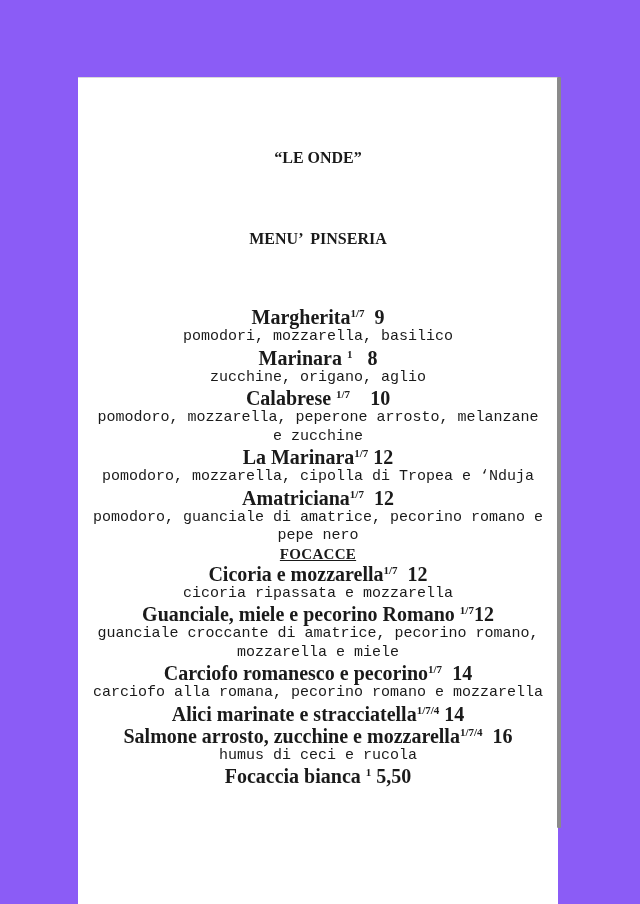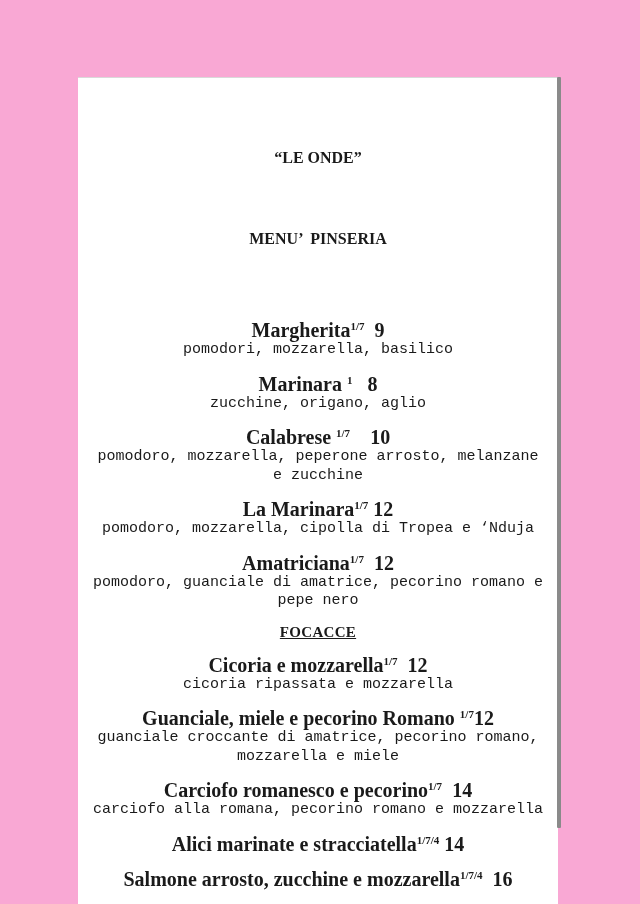--- a/index.html
+++ b/index.html
@@ -9,21 +9,21 @@
     width: 640px;
     height: 904px;
     overflow: hidden;
     font-family: "Liberation Serif", "DejaVu Serif", serif;
     color: var(--text, #1a1a1a);
   }
   .viewport {
     position: relative;
     width: 640px;
     height: 904px;
-    background: #f9a8d4;
+    background: #8b5cf6;
   }
   .doc-page {
     position: absolute;
     left: 78px;
     top: 77px;
     width: 480px;
     height: 827px;
     background: var(--page-bg, #ffffff);
     border-top: 1px solid var(--border, #d9d9d9);
     text-align: center;
@@ -38,41 +38,41 @@
     background: var(--scrollbar, #8a8a8a);
     border-radius: 1px;
   }
   .doc-header {
     padding-top: 12px;
     font-size: 16px;
     line-height: 27px;
     font-weight: bold;
     white-space: pre-wrap;
   }
-  .menu-item { margin-top: 13px; }
+  .menu-item { }
   .item-title {
     font-size: 20px;
     line-height: 22px;
     font-weight: bold;
     white-space: pre-wrap;
   }
   .item-desc {
     font-size: 15px;
     line-height: 18.5px;
     padding: 0 14px;
     font-family: Liberation Mono, monospace;
   }
   .sup {
     font-size: 0.55em;
     vertical-align: 0.62em;
     line-height: 0;
     font-weight: bold;
     white-space: pre-wrap;
   }
-  .section-header-wrap { margin-top: 13px; font-size: 15px; line-height: 17px; }
+  .section-header-wrap { font-size: 15px; line-height: 17px; }
   .section-header {
     font-weight: bold;
     text-decoration: underline;
     letter-spacing: 0.3px;
   }
 </style>
 </head>
 <body>
 
 <div class="viewport">

